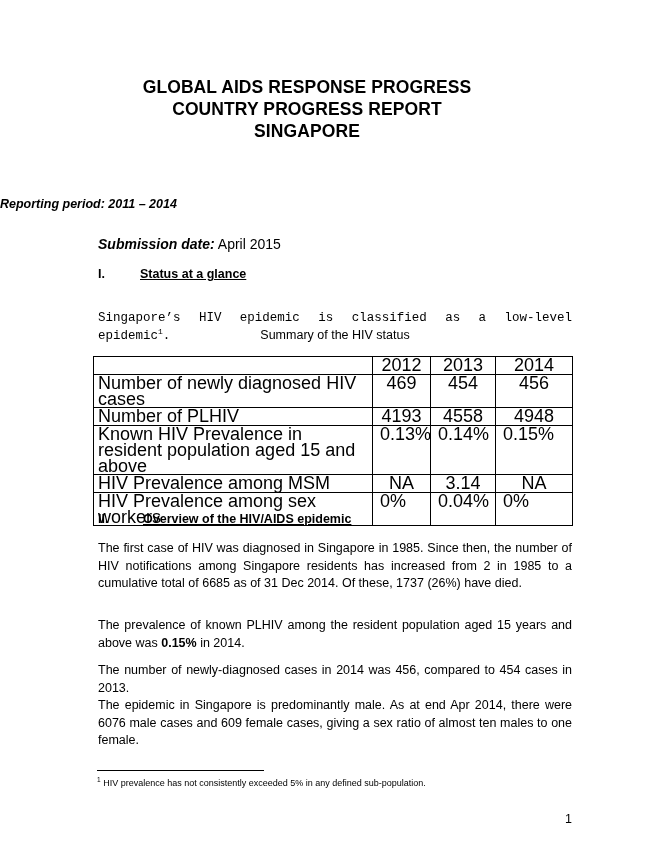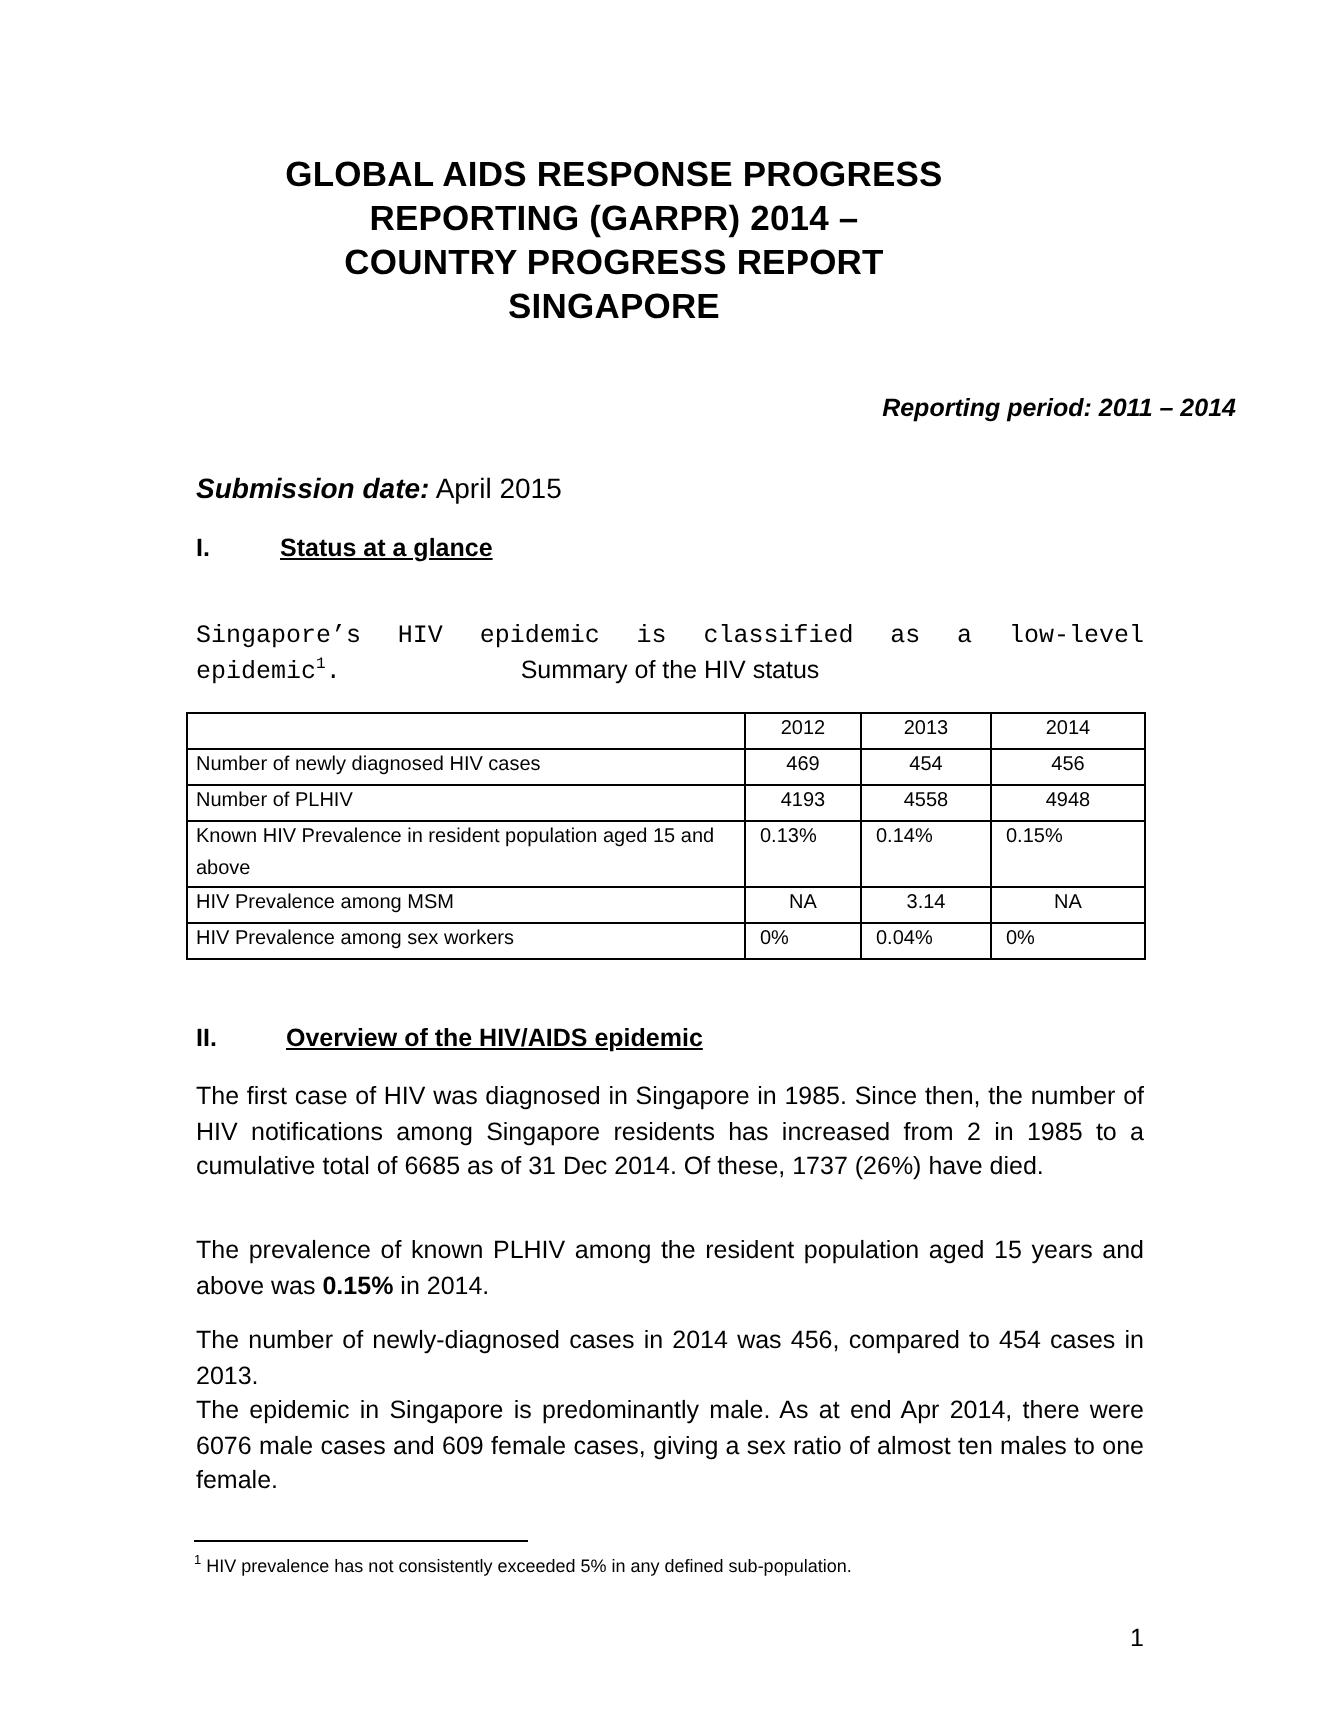--- a/index.html
+++ b/index.html
@@ -34,21 +34,21 @@
     letter-spacing: 0.1px;
     white-space: nowrap;
   }
 
   
   .reporting-period {
     position: absolute;
     left: 0;
     top: 197px;
     width: 618px;
-    text-align: right;
+    text-align: left;
     font-size: 12.5px;
     font-style: italic;
     font-weight: bold;
   }
 
   
   .submission {
     position: absolute;
     left: 98px;
     top: 236px;
@@ -108,21 +108,21 @@
   
   .tbl-wrap {
     position: absolute;
     left: 93px;
     top: 356px;
     width: 479px;
   }
   table.summary {
     border-collapse: collapse;
     width: 479px;
-    font-size: 10px;
+    font-size: 18px;
     table-layout: fixed;
   }
   table.summary td {
     border: 1px solid #000000;
     padding: 0px 4px;
     height: 17px;
     line-height: 16px;
     vertical-align: top;
   }
   table.summary td.label {
@@ -173,21 +173,20 @@
     font-size: 12.5px;
   }
 </style>
 </head>
 <body>
 
 <div class="page">
 
   <div class="title-block">
     <div class="title-line">GLOBAL AIDS RESPONSE PROGRESS</div>
-    <div class="title-line">REPORTING (GARPR) 2014 –</div>
     <div class="title-line">COUNTRY PROGRESS REPORT</div>
     <div class="title-line">SINGAPORE</div>
   </div>
 
   <div class="reporting-period">Reporting period: 2011 – 2014</div>
 
   <div class="submission">
     <span class="label">Submission date:</span>
     <span class="value">April 2015</span>
   </div>

